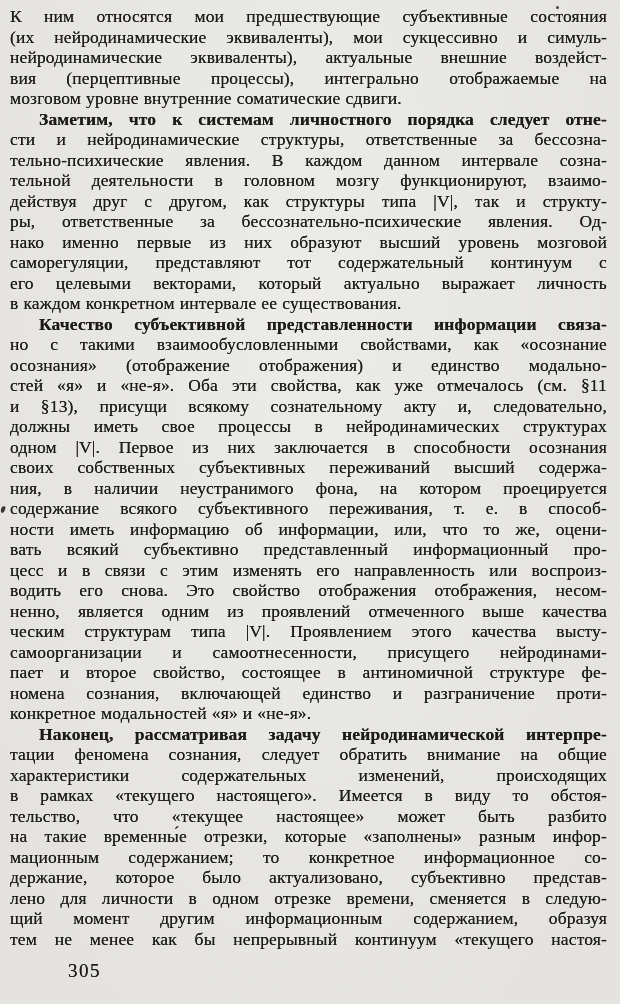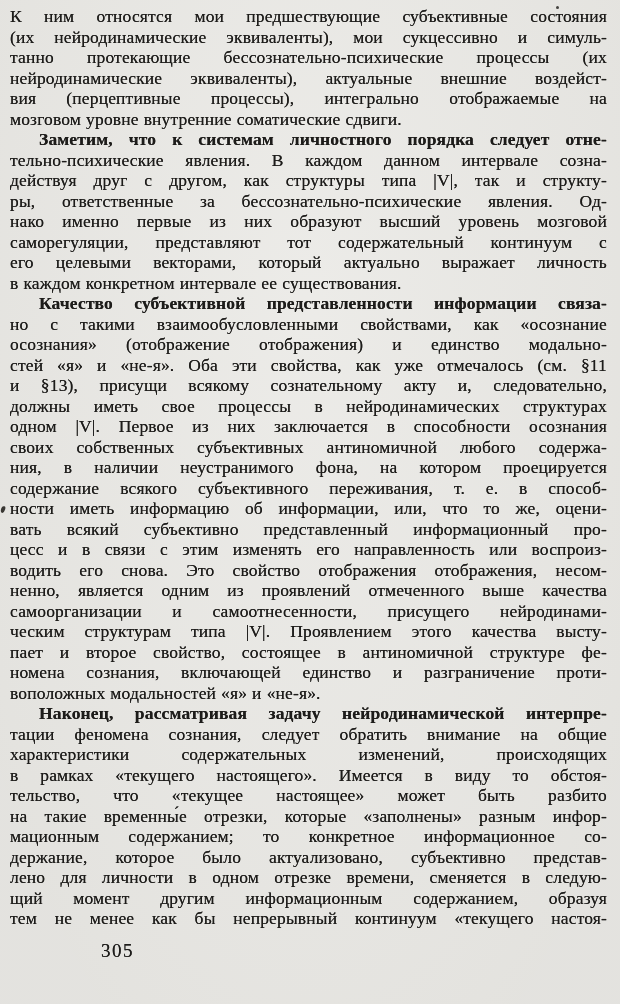--- a/index.html
+++ b/index.html
@@ -46,21 +46,21 @@
   }
   .line.left-last {
     text-align-last: left;
   }
   .para.indent .line:first-child {
     text-indent: 29px;
     font-weight: bold;
   }
   .page-number {
     margin-top: 11px;
-    margin-left: 101px;
+    margin-left: 68px;
     font-size: 19px;
     letter-spacing: 1.5px;
     text-shadow: 0 0 0.5px rgba(25,24,22,0.85);
   }
   .speck {
     position: absolute;
     background: #44423e;
   }
   .speck-top {
     left: 556px; top: 6px;
@@ -76,56 +76,57 @@
   }
 </style>
 </head>
 <body>
 
 <div class="page">
   <div class="text-block">
       <div class="para">
         <div class="line">К ним относятся мои предшествующие субъективные состояния</div>
         <div class="line">(их нейродинамические эквиваленты), мои сукцессивно и симуль-</div>
-        <div class="line">танно протекающие бессознательно-психические процессы (их</div>
         <div class="line">нейродинамические эквиваленты), актуальные внешние воздейст-</div>
         <div class="line">вия (перцептивные процессы), интегрально отображаемые на</div>
         <div class="line left-last">мозговом уровне внутренние соматические сдвиги.</div>
       </div>
       <div class="para indent">
         <div class="line">Заметим, что к системам личностного порядка следует отне-</div>
+        <div class="line">сти и нейродинамические структуры, ответственные за бессозна-</div>
         <div class="line">тельно-психические явления. В каждом данном интервале созна-</div>
+        <div class="line">тельной деятельности в головном мозгу функционируют, взаимо-</div>
         <div class="line">действуя друг с другом, как структуры типа |V|, так и структу-</div>
         <div class="line">ры, ответственные за бессознательно-психические явления. Од-</div>
         <div class="line">нако именно первые из них образуют высший уровень мозговой</div>
         <div class="line">саморегуляции, представляют тот содержательный континуум с</div>
         <div class="line">его целевыми векторами, который актуально выражает личность</div>
         <div class="line left-last">в каждом конкретном интервале ее существования.</div>
       </div>
       <div class="para indent">
         <div class="line">Качество субъективной представленности информации связа-</div>
         <div class="line">но с такими взаимообусловленными свойствами, как «осознание</div>
         <div class="line">осознания» (отображение отображения) и единство модально-</div>
         <div class="line">стей «я» и «не-я». Оба эти свойства, как уже отмечалось (см. §11</div>
         <div class="line">и §13), присущи всякому сознательному акту и, следовательно,</div>
         <div class="line">должны иметь свое процессы в нейродинамических структурах</div>
         <div class="line">одном |V|. Первое из них заключается в способности осознания</div>
-        <div class="line">своих собственных субъективных антиномичной любого содержа-</div>
+        <div class="line">своих собственных субъективных переживаний высший содержа-</div>
         <div class="line">ния, в наличии неустранимого фона, на котором проецируется</div>
         <div class="line">содержание всякого субъективного переживания, т. е. в способ-</div>
         <div class="line">ности иметь информацию об информации, или, что то же, оцени-</div>
         <div class="line">вать всякий субъективно представленный информационный про-</div>
         <div class="line">цесс и в связи с этим изменять его направленность или воспроиз-</div>
         <div class="line">водить его снова. Это свойство отображения отображения, несом-</div>
         <div class="line">ненно, является одним из проявлений отмеченного выше качества</div>
+        <div class="line">ческим структурам типа |V|. Проявлением этого качества высту-</div>
         <div class="line">самоорганизации и самоотнесенности, присущего нейродинами-</div>
-        <div class="line">ческим структурам типа |V|. Проявлением этого качества высту-</div>
         <div class="line">пает и второе свойство, состоящее в антиномичной структуре фе-</div>
         <div class="line">номена сознания, включающей единство и разграничение проти-</div>
-        <div class="line left-last">воположных модальностей «я» и «не-я».</div>
+        <div class="line left-last">конкретное модальностей «я» и «не-я».</div>
       </div>
       <div class="para indent">
         <div class="line">Наконец, рассматривая задачу нейродинамической интерпре-</div>
         <div class="line">тации феномена сознания, следует обратить внимание на общие</div>
         <div class="line">характеристики содержательных изменений, происходящих</div>
         <div class="line">в рамках «текущего настоящего». Имеется в виду то обстоя-</div>
         <div class="line">тельство, что «текущее настоящее» может быть разбито</div>
         <div class="line">на такие временны́е отрезки, которые «заполнены» разным инфор-</div>
         <div class="line">мационным содержанием; то конкретное информационное со-</div>
         <div class="line">держание, которое было актуализовано, субъективно представ-</div>

